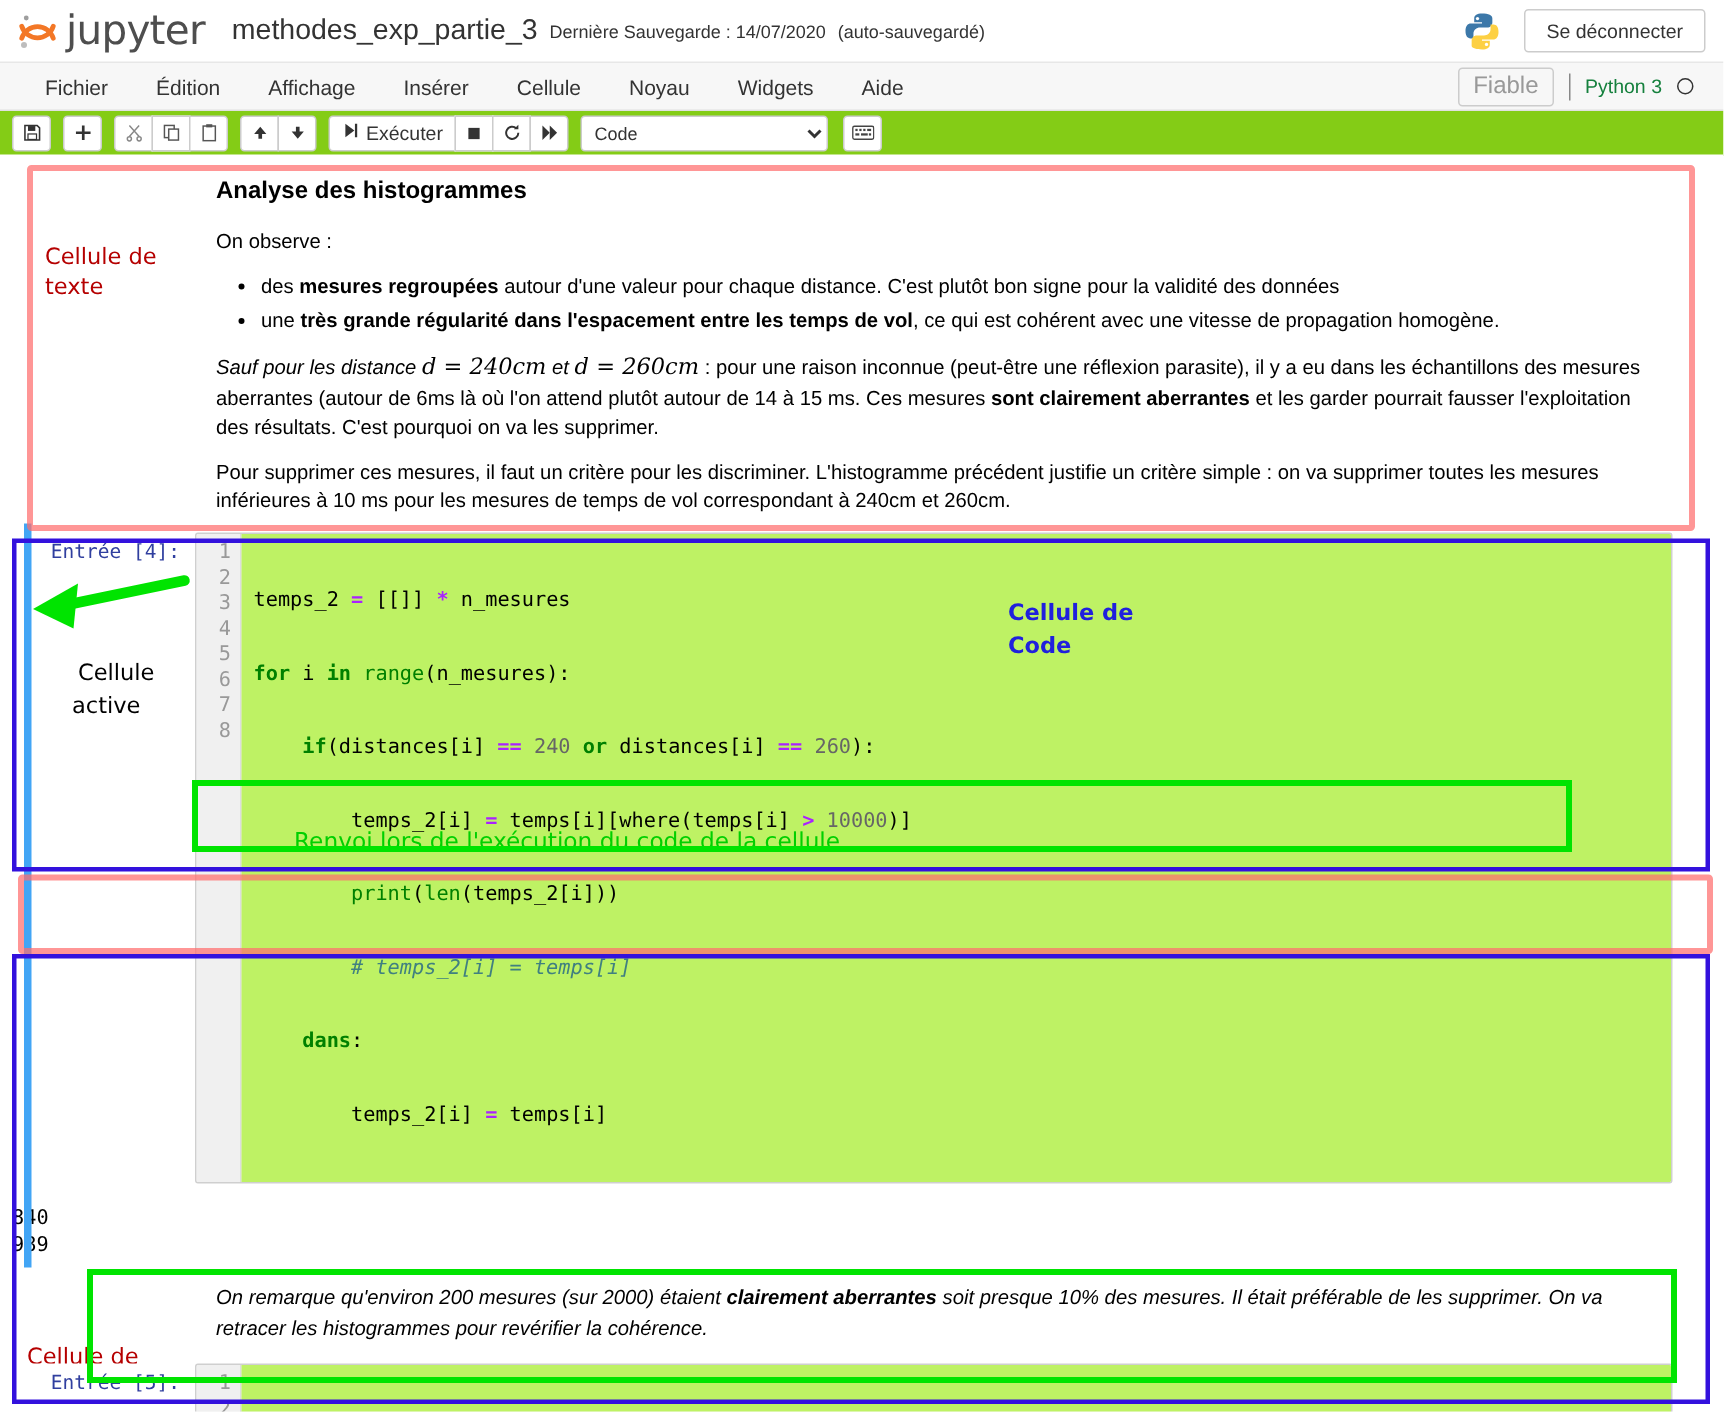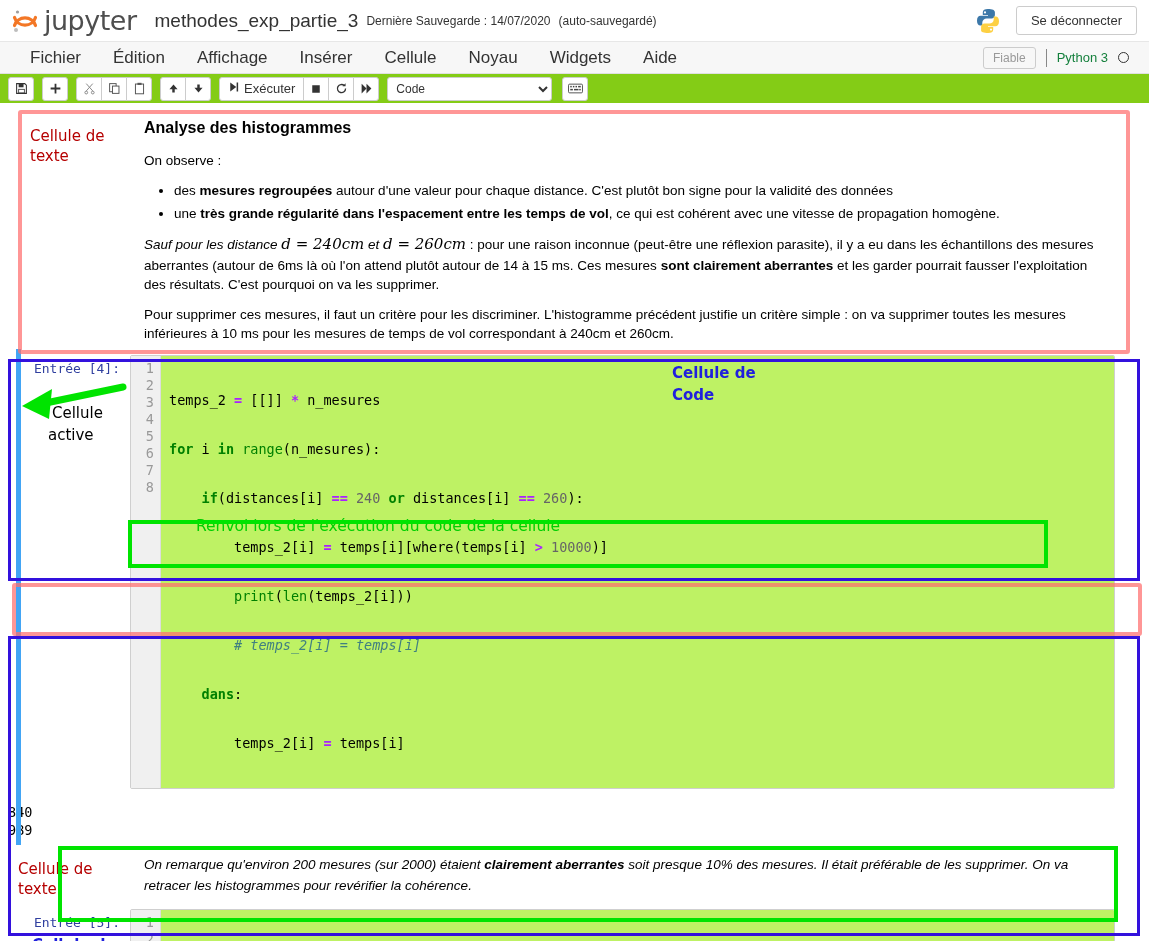--- a/index.html
+++ b/index.html
@@ -28,25 +28,25 @@
     border:1px solid #ccc; border-radius:3px; background:#fff;
     padding:6px 14px; font-size:13px; color:#333; cursor:pointer;
     font-family:"Liberation Sans", sans-serif;
   }
 
   
   #menubar {
     height:32px; background:#f7f7f7; border-bottom:1px solid #e0e0e0;
     display:flex; align-items:center; padding:0 14px; position:relative;
   }
-  .menu-item { padding:0 16px; font-size:17px; color:#333; cursor:pointer; line-height:32px; }
+  .menu-item { padding:0 16px; font-size:14px; color:#333; cursor:pointer; line-height:32px; }
   .menubar-right { margin-left:auto; display:flex; align-items:center; gap:10px; padding-right:6px; }
   .trust-badge {
     border:1px solid #ccc; border-radius:3px; padding:3px 9px;
-    font-size:12px; color:#999; background:#f7f7f7;
+    font-size:16px; color:#999; background:#f7f7f7;
   }
   .kernel-sep { width:1px; height:18px; background:#888; }
   .kernel-name { font-size:13px; color:#15803d; }
   .kernel-circle { width:11px; height:11px; border:1.6px solid #333; border-radius:50%; }
 
   
   #toolbar {
     height:30px; background:#84cc16; display:flex; align-items:center;
     padding:2px 8px; position:relative; border-bottom:1px solid #fff;
   }
@@ -111,21 +111,21 @@
     width:130px; min-width:130px; text-align:right; padding:4px 10px 0 0;
     font-family:"DejaVu Sans Mono", monospace; font-size:13px; color:#D84315;
   }
   .out-body {
     flex:1; font-family:"DejaVu Sans Mono", monospace; font-size:13.5px;
     padding:2px 8px; white-space:pre; line-height:18px;
   }
 
   
   .anno { position:absolute; pointer-events:none; }
-  .anno-text { position:absolute; font-family:"DejaVu Sans", sans-serif; }
+  .anno-text { position:absolute; font-family:"DejaVu Sans", sans-serif;margin-top:35px; }
   .box-red   { border:4px solid rgba(255,110,110,0.72); border-radius:3px; }
   .box-blue  { border:3px solid #3311dd; }
   .box-green { border:4px solid #00e400; }
   .lbl-red   { color:#b50000; font-size:15px; line-height:20px; }
   .lbl-blue  { color:#2020dd; font-size:15px; font-weight:bold; line-height:21px; }
   .lbl-green { color:#00d000; font-size:15.5px; }
   .lbl-black { color:#000; font-size:15px; line-height:20px; }
 </style>
 </head>
 <body>

